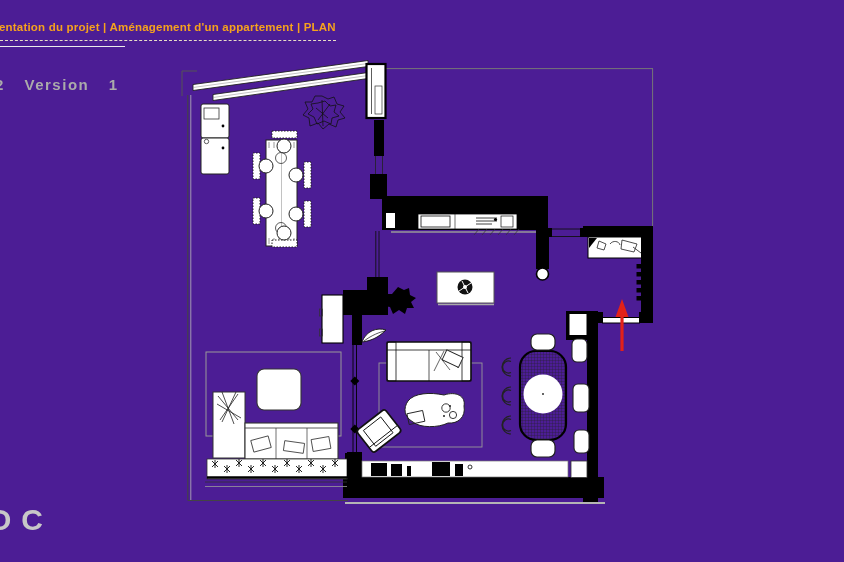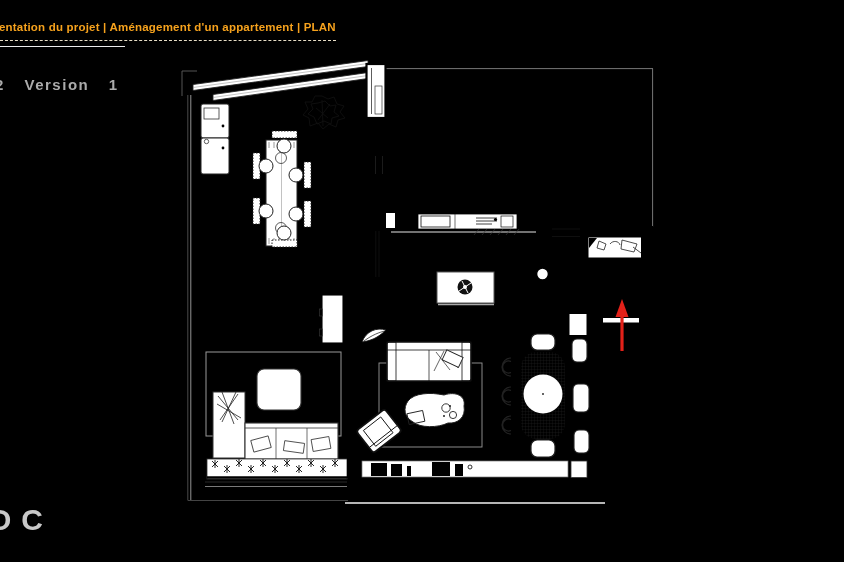--- a/index.html
+++ b/index.html
@@ -1,16 +1,16 @@
 <!DOCTYPE html>
 <html><head>
 <meta charset="utf-8">
 <style>
   html,body{margin:0;padding:0;background:#fff;}
-  .slide{position:relative;width:844px;height:562px;background:#000000;overflow:hidden;
+  .slide{position:relative;width:844px;height:562px;background:#4c1d95;overflow:hidden;
          font-family:"Liberation Sans",sans-serif;}
   .slide-title{position:absolute;left:-1px;top:21px;font-size:11.5px;font-weight:bold;
          letter-spacing:.2px;color:#F6A21D;white-space:nowrap;}
   .title-rule{position:absolute;left:0;top:40px;width:336px;height:0;
          border-top:1px dashed #E8DFC8;}
   .title-rule2{position:absolute;left:0;top:46px;width:125px;height:0;
          border-top:1px solid #EBEBEB;}
   .version{position:absolute;left:-5px;top:76px;font-size:15px;font-weight:bold;
          letter-spacing:1.5px;word-spacing:14px;color:#ABABAB;white-space:nowrap;}
   .footer{position:absolute;left:-12px;top:503px;font-size:30px;font-weight:bold;

